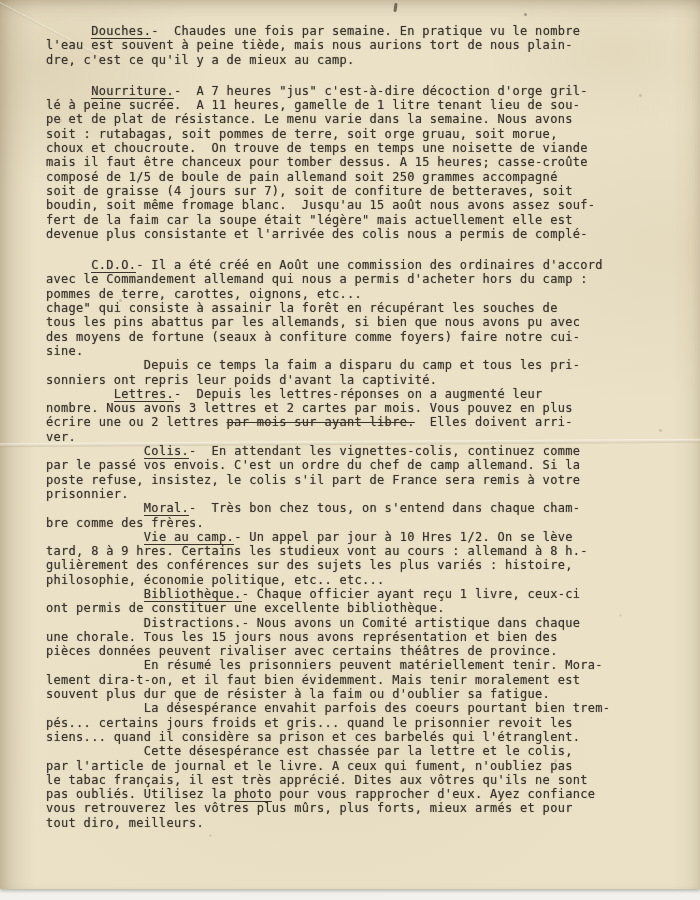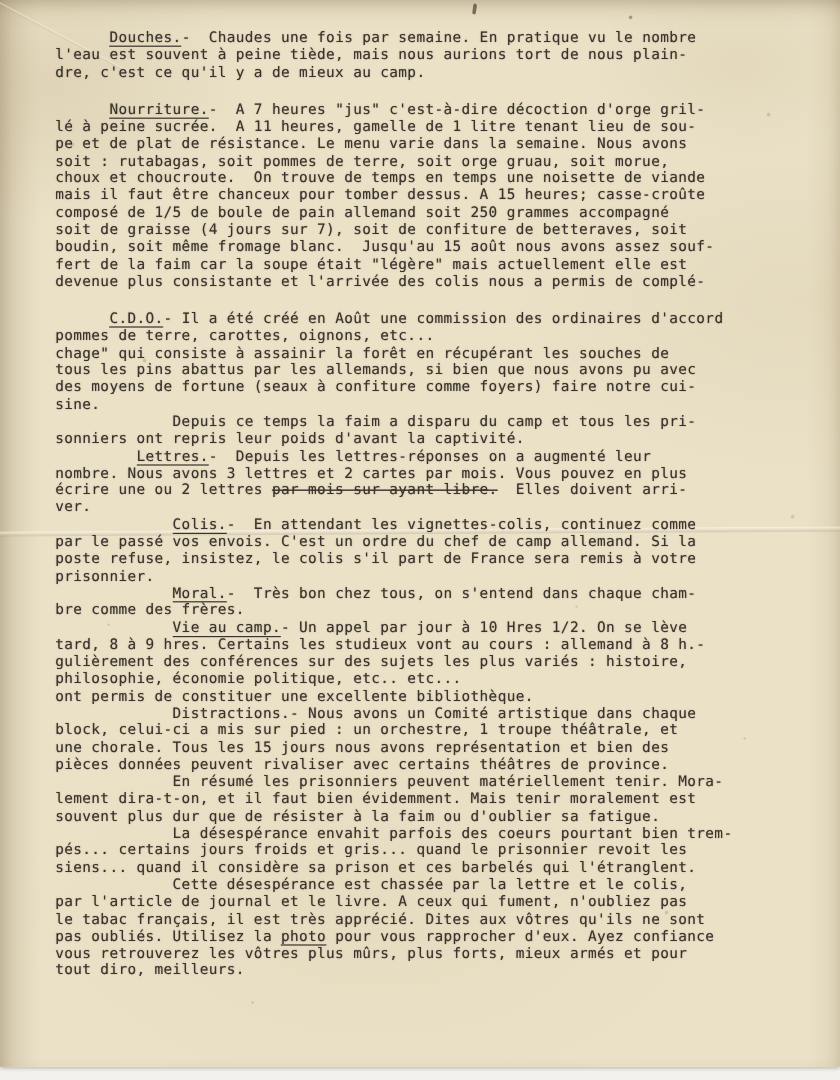--- a/index.html
+++ b/index.html
@@ -98,20 +98,21 @@
         <div class="line"><span>choux et choucroute.  On trouve de temps en temps une noisette de viande</span></div>
         <div class="line"><span>mais il faut être chanceux pour tomber dessus. A 15 heures; casse-croûte</span></div>
         <div class="line"><span>composé de 1/5 de boule de pain allemand soit 250 grammes accompagné</span></div>
         <div class="line"><span>soit de graisse (4 jours sur 7), soit de confiture de betteraves, soit</span></div>
         <div class="line"><span>boudin, soit même fromage blanc.  Jusqu'au 15 août nous avons assez souf-</span></div>
         <div class="line"><span>fert de la faim car la soupe était "légère" mais actuellement elle est</span></div>
         <div class="line"><span>devenue plus consistante et l'arrivée des colis nous a permis de complé-</span></div>
       </div>
       <div class="gap">
         <div class="line"><span>      </span><span class="u">C.D.O.</span><span>- Il a été créé en Août une commission des ordinaires d'accord</span></div>
+        <div class="line"><span>avec le Commandement allemand qui nous a permis d'acheter hors du camp :</span></div>
         <div class="line"><span>pommes de terre, carottes, oignons, etc...</span></div>
       </div>
       <div>
         <div class="line"><span>chage" qui consiste à assainir la forêt en récupérant les souches de</span></div>
         <div class="line"><span>tous les pins abattus par les allemands, si bien que nous avons pu avec</span></div>
         <div class="line"><span>des moyens de fortune (seaux à confiture comme foyers) faire notre cui-</span></div>
         <div class="line"><span>sine.</span></div>
       </div>
       <div>
         <div class="line"><span>             Depuis ce temps la faim a disparu du camp et tous les pri-</span></div>
@@ -133,25 +134,25 @@
         <div class="line"><span>             </span><span class="u">Moral.</span><span>-  Très bon chez tous, on s'entend dans chaque cham-</span></div>
         <div class="line"><span>bre comme des frères.</span></div>
       </div>
       <div>
         <div class="line"><span>             </span><span class="u">Vie au camp.</span><span>- Un appel par jour à 10 Hres 1/2. On se lève</span></div>
         <div class="line"><span>tard, 8 à 9 hres. Certains les studieux vont au cours : allemand à 8 h.-</span></div>
         <div class="line"><span>gulièrement des conférences sur des sujets les plus variés : histoire,</span></div>
         <div class="line"><span>philosophie, économie politique, etc.. etc...</span></div>
       </div>
       <div>
+        <div class="line"><span>             </span><span class="u">Bibliothèque.</span><span>- Chaque officier ayant reçu 1 livre, ceux-ci</span></div>
         <div class="line"><span>ont permis de constituer une excellente bibliothèque.</span></div>
       </div>
       <div>
         <div class="line"><span>             Distractions.- Nous avons un Comité artistique dans chaque</span></div>
-        <div class="line"><span>block, celui-ci a mis sur pied : un orchestre, 1 troupe théâtrale, et</span></div>
         <div class="line"><span>une chorale. Tous les 15 jours nous avons représentation et bien des</span></div>
         <div class="line"><span>pièces données peuvent rivaliser avec certains théâtres de province.</span></div>
       </div>
       <div>
         <div class="line"><span>             En résumé les prisonniers peuvent matériellement tenir. Mora-</span></div>
         <div class="line"><span>lement dira-t-on, et il faut bien évidemment. Mais tenir moralement est</span></div>
         <div class="line"><span>souvent plus dur que de résister à la faim ou d'oublier sa fatigue.</span></div>
       </div>
       <div>
         <div class="line"><span>             La désespérance envahit parfois des coeurs pourtant bien trem-</span></div>

